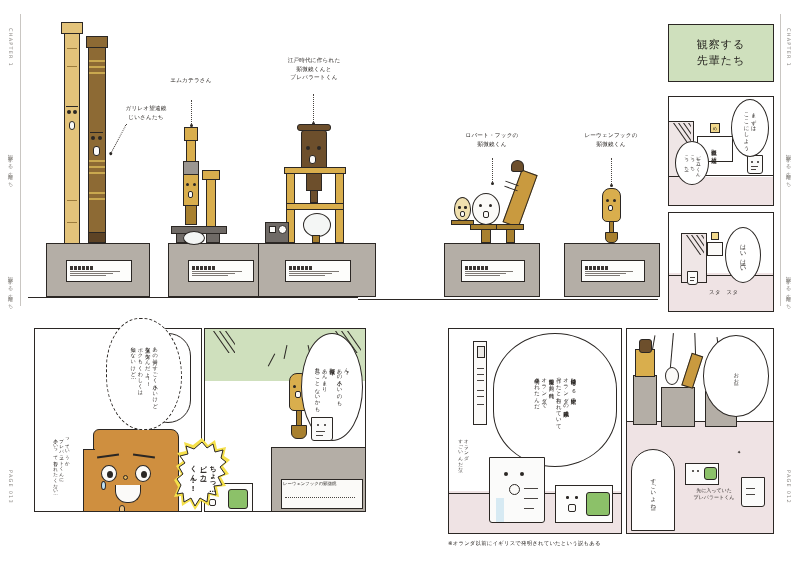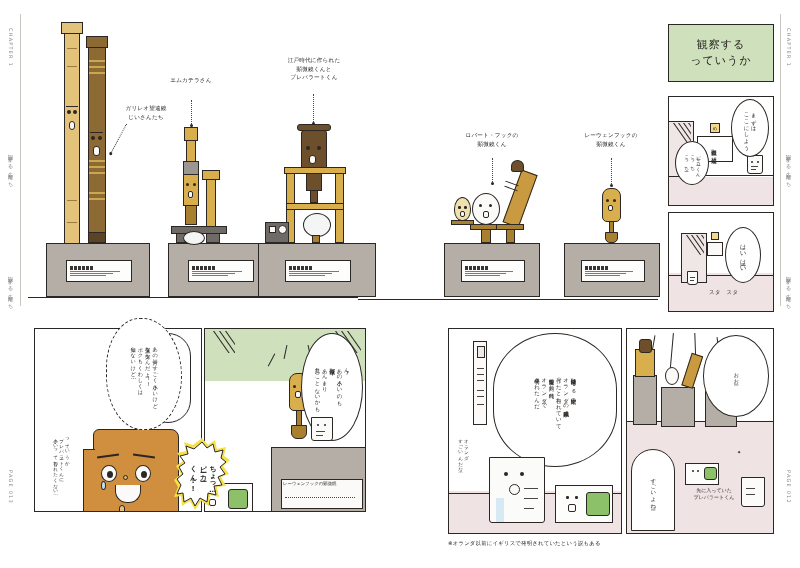--- a/index.html
+++ b/index.html
@@ -150,21 +150,21 @@
   <div class="vrule" style="left:20px;top:14px;height:292px;"></div>
   <div class="vtext" style="left:8px;top:470px;">PAGE 013</div>
 
   <div class="vtext" style="left:786px;top:28px;">CHAPTER 1</div>
   <div class="vtext jp" style="left:786px;top:150px;">観察する先輩たち</div>
   <div class="vtext jp" style="left:786px;top:272px;">観察する先輩たち</div>
   <div class="vrule" style="left:780px;top:14px;height:292px;"></div>
   <div class="vtext" style="left:786px;top:470px;">PAGE 012</div>
 
   <div class="titlebox" style="left:668px;top:24px;width:106px;height:58px;">観察する
-っていうか</div>
+先輩たち</div>
 
   <div class="floor-line" style="left:28px;top:297px;width:330px;"></div>
   <div class="floor-line" style="left:358px;top:299px;width:300px;"></div>
 
   <div class="pedestal" style="left:46px;top:243px;width:104px;height:54px;">
     <div class="plaque" style="left:19px;top:16px;width:66px;height:22px;">
       <div class="pl-title">
           <i></i>
           <i></i>
           <i></i>

